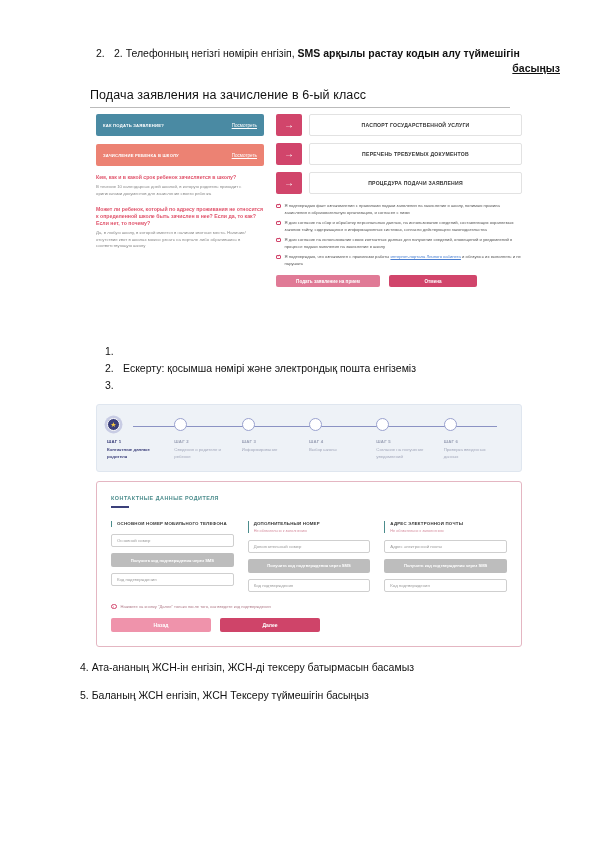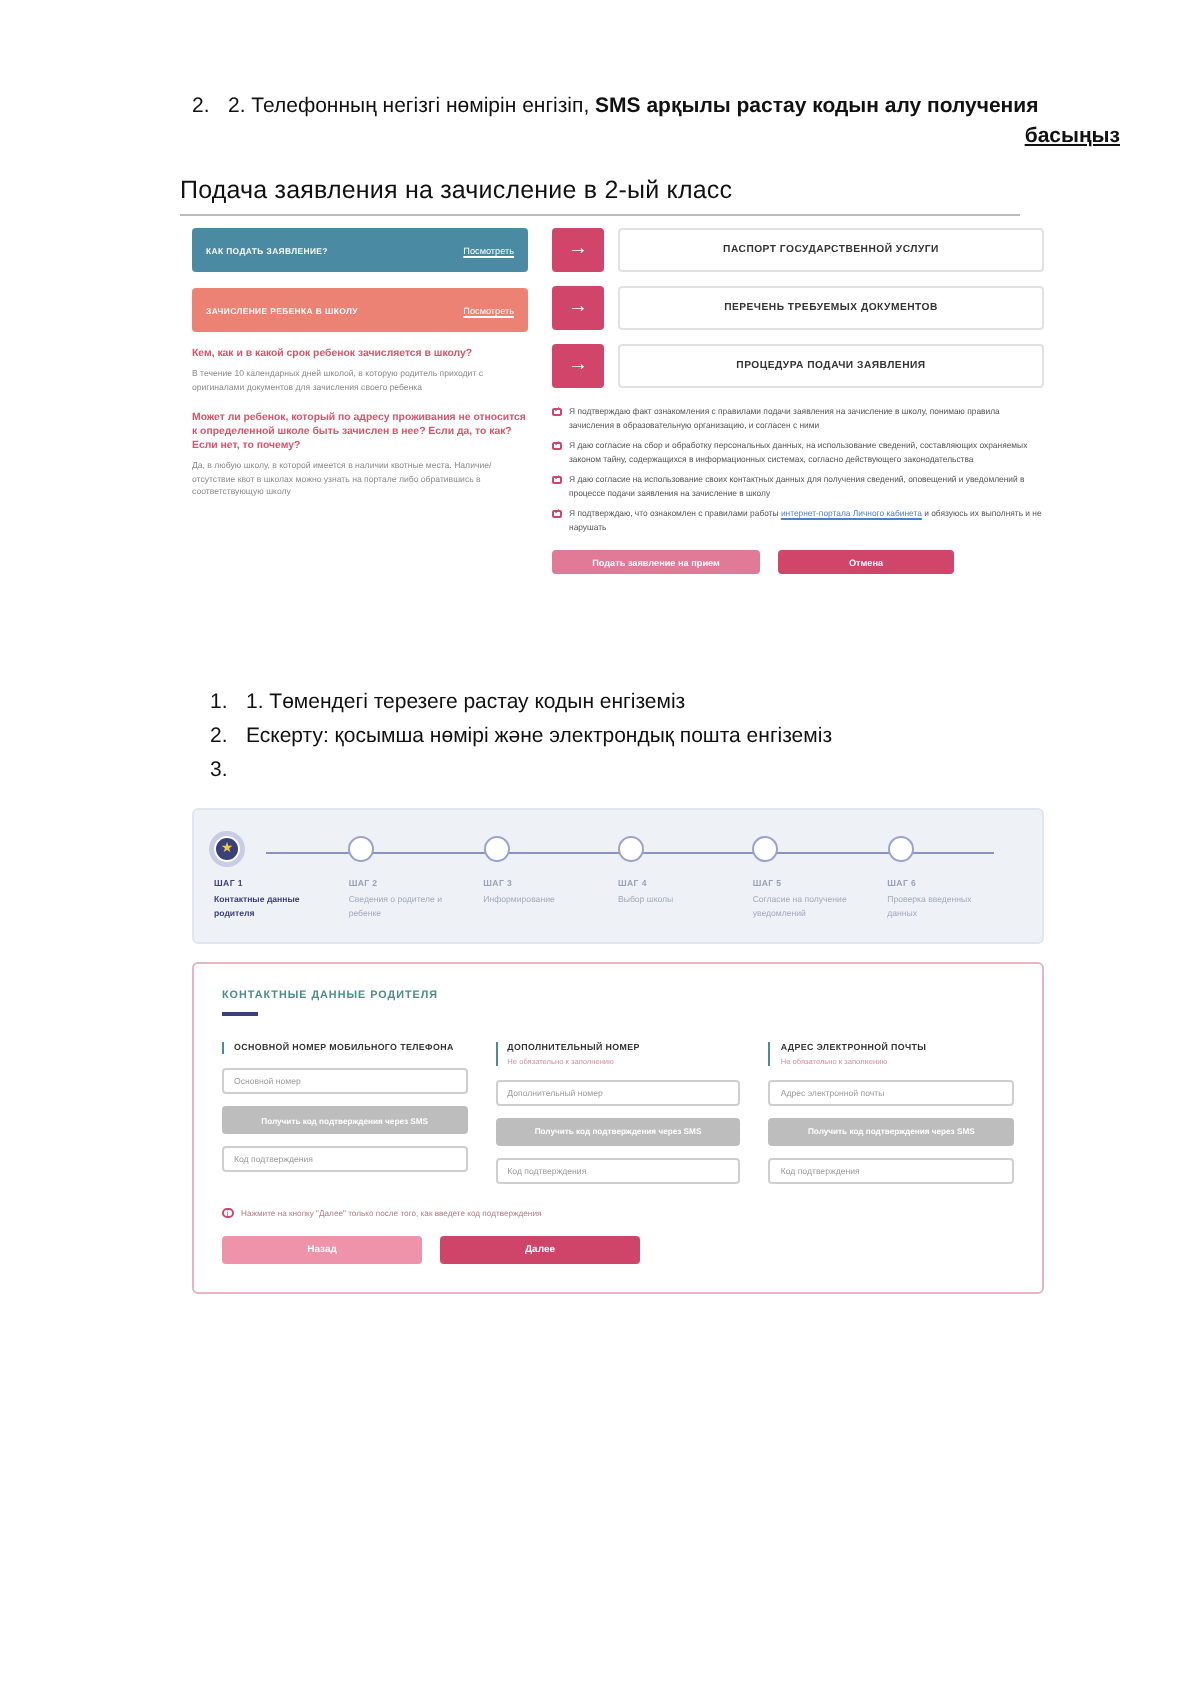--- a/index.html
+++ b/index.html
@@ -152,25 +152,25 @@
   
   .bottom-lines { margin:14px 40px 0 80px; font-size:10.5px; color:#111; }
   .bottom-lines p { margin:0 0 16px 0; }
 </style>
 </head>
 <body>
 
 <div class="page">
 
   <div class="top-note">
-    <span class="num">2.</span><span>2. Телефонның негізгі нөмірін енгізіп, </span><span class="b">SMS арқылы растау кодын алу получения</span>
+    <span class="num">2.</span><span>2. Телефонның негізгі нөмірін енгізіп, </span><span class="b">SMS арқылы растау кодын алу түймешігін</span>
     <span class="line2">басыңыз</span>
   </div>
 
-  <div class="sec-title">Подача заявления на зачисление в 2-ый класс</div>
+  <div class="sec-title">Подача заявления на зачисление в 6-ый класс</div>
   <div class="rule"></div>
 
   <div class="shot1">
 
     <div class="col-left">
       <div class="infocard blue">
         <span class="ic-label">КАК ПОДАТЬ ЗАЯВЛЕНИЕ?</span>
         <span class="ic-link">Посмотреть</span>
       </div>
       <div class="infocard red">
@@ -224,21 +224,20 @@
       <div class="btnrow">
         <div class="btn-pill b1">Подать заявление на прием</div>
         <div class="btn-pill b2">Отмена</div>
       </div>
     </div>
   </div>
 
   <div class="mid-list">
     <div class="li">
       <span class="n">1.</span>
-      <span>1. Төмендегі терезеге растау кодын енгіземіз</span>
     </div>
     <div class="li">
       <span class="n">2.</span>
       <span>Ескерту: қосымша нөмірі және электрондық пошта енгіземіз</span>
     </div>
     <div class="li">
       <span class="n">3.</span>
     </div>
   </div>
 
@@ -322,14 +321,18 @@
       <div class="wi">i</div>
       <span>Нажмите на кнопку "Далее" только после того, как введете код подтверждения</span>
     </div>
 
     <div class="fbtns">
       <div class="fbtn back">Назад</div>
       <div class="fbtn next">Далее</div>
     </div>
   </div>
 
+  <div class="bottom-lines">
+    <p>4. Ата-ананың ЖСН-ін енгізіп, ЖСН-ді тексеру батырмасын басамыз</p>
+    <p>5. Баланың ЖСН енгізіп, ЖСН Тексеру түймешігін басыңыз</p>
+  </div>
 
 </div>
 
 </body></html>

